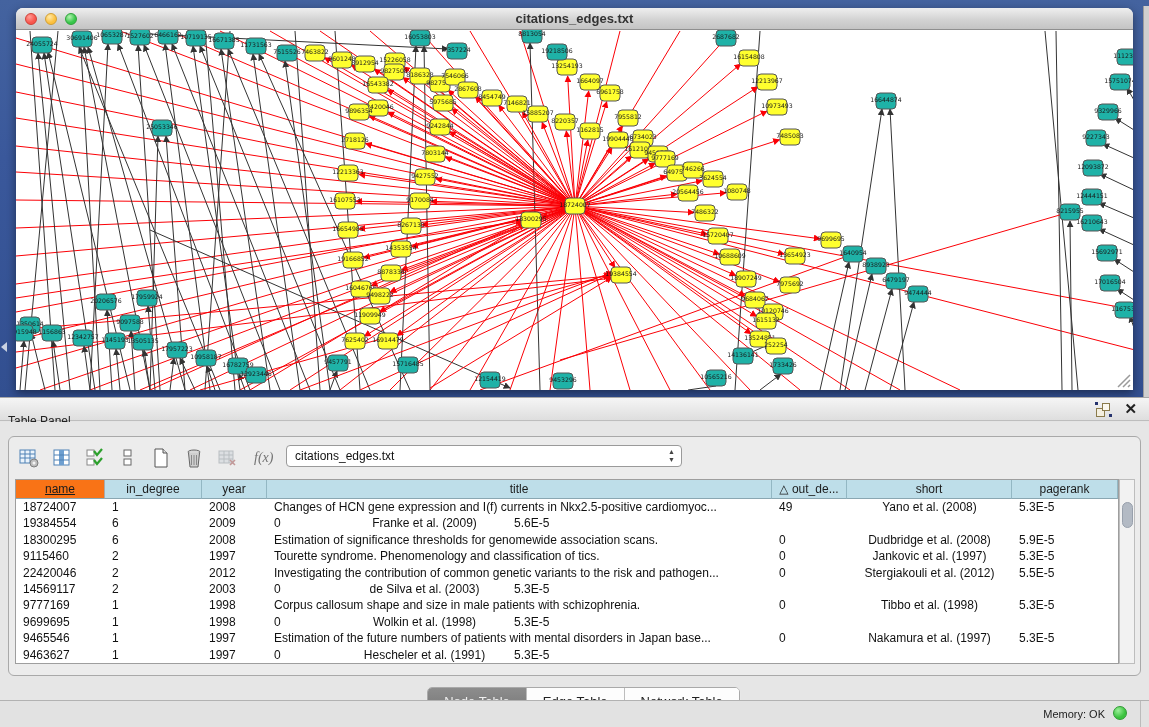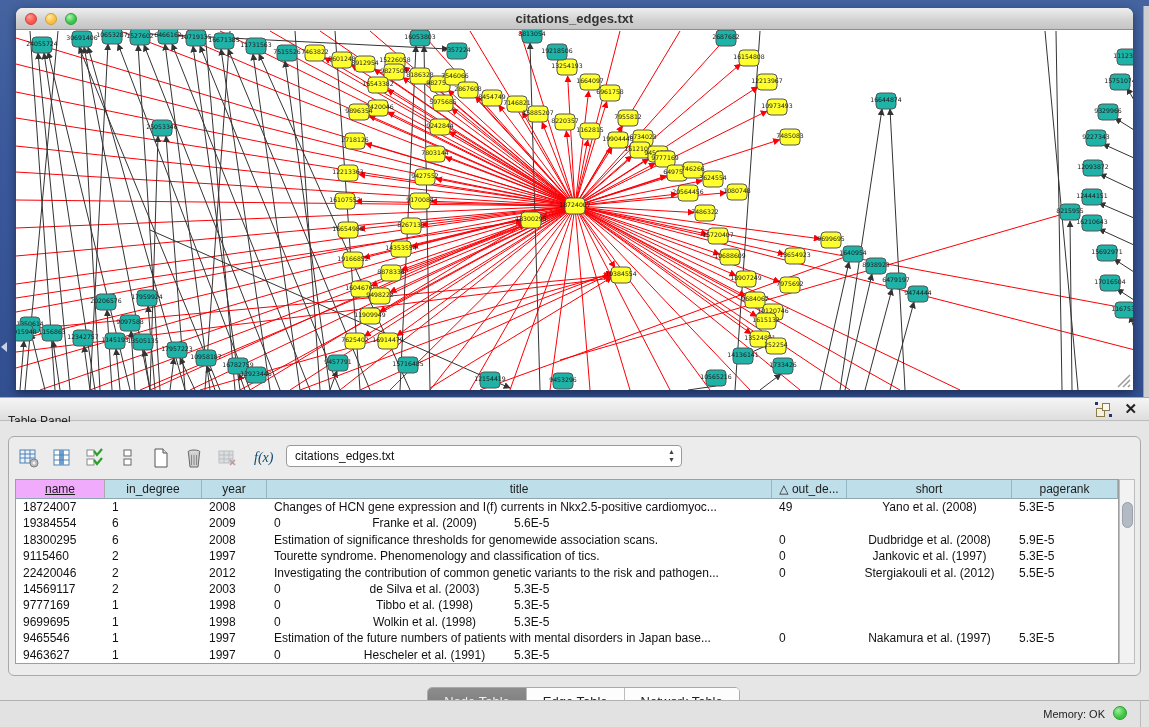--- a/index.html
+++ b/index.html
@@ -37,33 +37,33 @@
   .tp-float .sq2{position:absolute;right:1px;top:1px;width:8px;height:8px;border:1px solid #8a7a4a;background:#fbf8ee;}
   .tp-float .dot{position:absolute;width:3px;height:3px;background:#26336e;}
   .tp-close{position:absolute;right:12px;top:2px;font-size:15px;font-weight:bold;color:#222;line-height:18px;cursor:default;}
 
   
   .tp-body{position:absolute;left:0;top:422px;width:1149px;height:278px;background:#e6e6e6;}
   .tp-box{position:absolute;left:8px;top:14px;width:1133px;height:240px;background:#ececec;
     border:1px solid #a9a9a9;border-radius:6px;}
   .toolbar{position:absolute;left:8px;top:6px;height:30px;display:flex;align-items:center;gap:9px;}
   .tb-btn{width:24px;height:24px;display:flex;align-items:center;justify-content:center;border-radius:4px;}
-  .fx{font-size:14px;font-style:italic;font-family:"Liberation Serif",serif;color:#0c4a6e;margin:0 4px 0 6px;}
+  .fx{font-size:14px;font-style:italic;font-family:"Liberation Serif",serif;color:#737373;margin:0 4px 0 6px;}
   .table-select{position:absolute;left:277px;top:8px;width:396px;height:22px;background:#fff;
     border:1px solid #9a9a9a;border-radius:4px;font-size:12px;color:#111;line-height:20px;padding-left:8px;}
   .sel-arrows{position:absolute;right:6px;top:2px;font-size:7px;color:#444;line-height:8px;text-align:center;}
 
   
   .tbl{position:absolute;left:6px;top:42px;width:1104px;height:185px;background:#fff;border:1px solid #9e9e9e;}
   .tbl-scroll{position:absolute;left:1110px;top:42px;width:16px;height:185px;background:#f2f2f2;border:1px solid #bdbdbd;}
   .tbl-thumb{position:absolute;left:2px;top:22px;width:11px;height:26px;border-radius:6px;background:#b3bac4;border:1px solid #98a0ac;}
   .hdr{display:flex;height:19px;}
   .hdr .hc{flex:none;background:#bedee9;border-right:1px solid #93b7c3;border-bottom:1px solid #8aa7b2;
     font-size:12px;color:#1c1c1c;text-align:center;line-height:18px;overflow:hidden;white-space:nowrap;}
-  .hdr .hc:first-child{background:#f0abfc;border-right:1px solid #aaa;text-decoration:underline;}
+  .hdr .hc:first-child{background:#f97316;border-right:1px solid #aaa;text-decoration:underline;}
   .rows .tr{display:flex;height:16.4px;background:#fff;}
   .rows .td{flex:none;font-size:12px;color:#111;line-height:16px;white-space:nowrap;overflow:hidden;padding-left:7px;}
   .rows .td.center{text-align:center;padding-left:0;}
   .c0{width:89px}.c1{width:97px}.c2{width:65px}.c3{width:505px}.c4{width:75px}.c5{width:165px}.c6{width:106px}
 
   
   .tabbar{position:absolute;left:0;top:250px;width:1149px;height:24px;display:flex;justify-content:center;}
   .tabgroup{display:flex;height:21px;border:1px solid #a9a9a9;border-radius:5px;overflow:hidden;background:#fdfdfd;box-shadow:0 1px 1px rgba(255,255,255,.8);}
   .tab{padding:4px 16px;font-size:13px;line-height:20px;color:#222;background:#fdfdfd;border-right:1px solid #bdbdbd;}
   .tab.active{background:linear-gradient(180deg,#8d8d8d,#7c7c7c);color:#efefef;}
@@ -679,20 +679,21 @@
               <div class="td c1">2</div>
               <div class="td c2">2003</div>
               <div class="td c4">0</div>
               <div class="td c5 center">de Silva et al. (2003)</div>
               <div class="td c6">5.3E-5</div>
             </div>
             <div class="tr">
               <div class="td c0">9777169</div>
               <div class="td c1">1</div>
               <div class="td c2">1998</div>
+              <div class="td c3">Corpus callosum shape and size in male patients with schizophrenia.</div>
               <div class="td c4">0</div>
               <div class="td c5 center">Tibbo et al. (1998)</div>
               <div class="td c6">5.3E-5</div>
             </div>
             <div class="tr">
               <div class="td c0">9699695</div>
               <div class="td c1">1</div>
               <div class="td c2">1998</div>
               <div class="td c4">0</div>
               <div class="td c5 center">Wolkin et al. (1998)</div>

